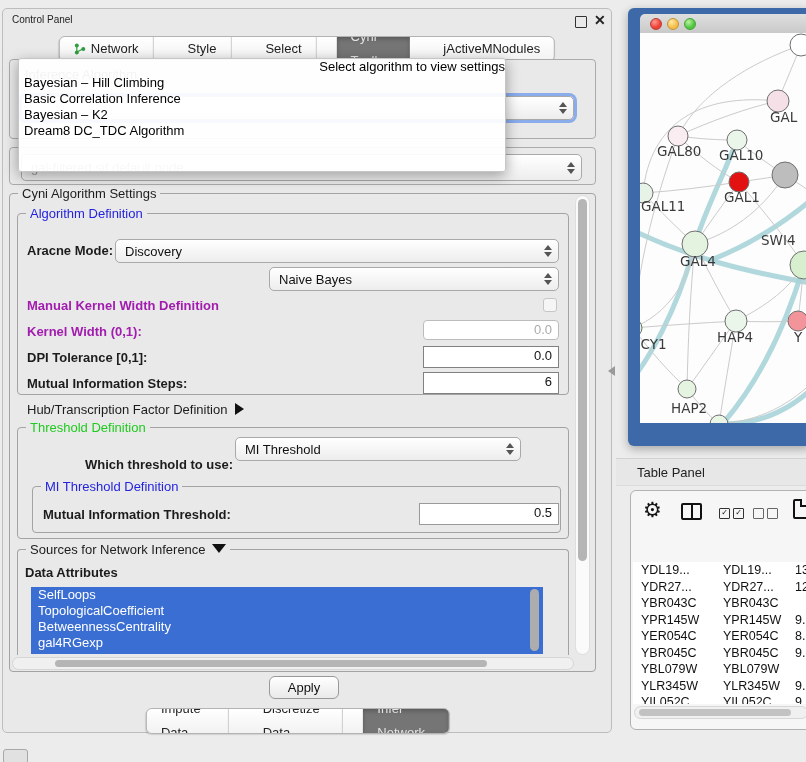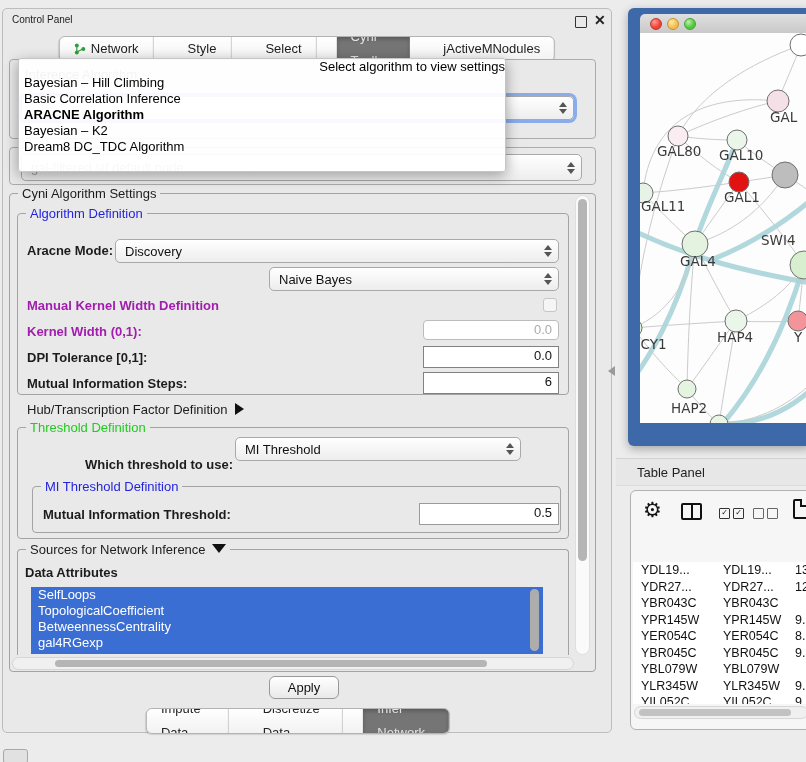--- a/index.html
+++ b/index.html
@@ -166,21 +166,20 @@
     <span class="stepper">
         <i class="up"></i>
         <i class="dn"></i>
       </span>
   </div>
 
   <div class="popup">
     <div class="popup-row popup-ph">Select algorithm to view settings</div>
     <div class="popup-row">Bayesian – Hill Climbing</div>
     <div class="popup-row">Basic Correlation Inference</div>
-    <div class="popup-row b">ARACNE Algorithm</div>
     <div class="popup-row">Bayesian – K2</div>
     <div class="popup-row">Dream8 DC_TDC Algorithm</div>
   </div>
 
   <div class="group" style="left:6px;top:184px;width:587px;height:479px;">
     <span class="legend">Cyni Algorithm Settings</span>
   </div>
 
   <div class="group" style="left:14px;top:204px;width:552px;height:182px;">
     <span class="legend blue">Algorithm Definition</span>

